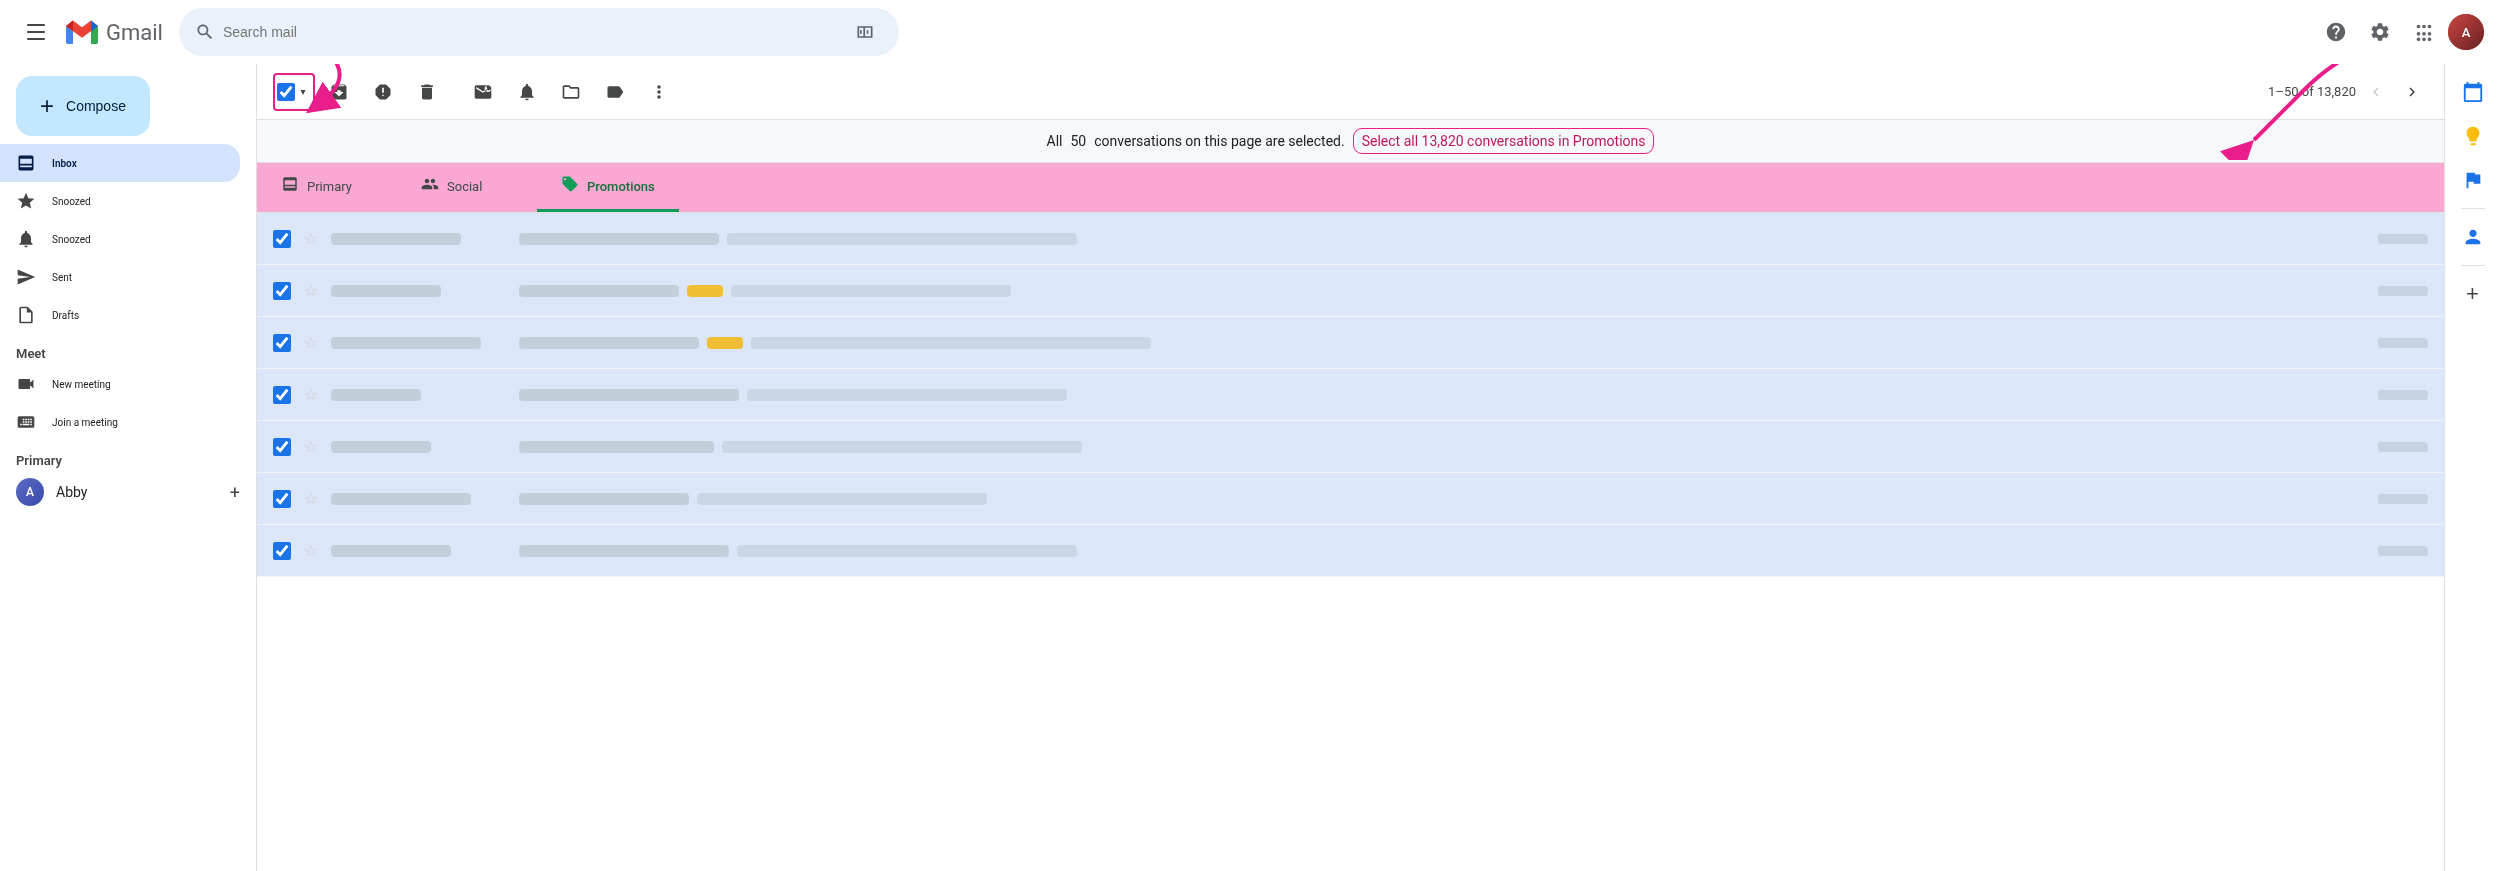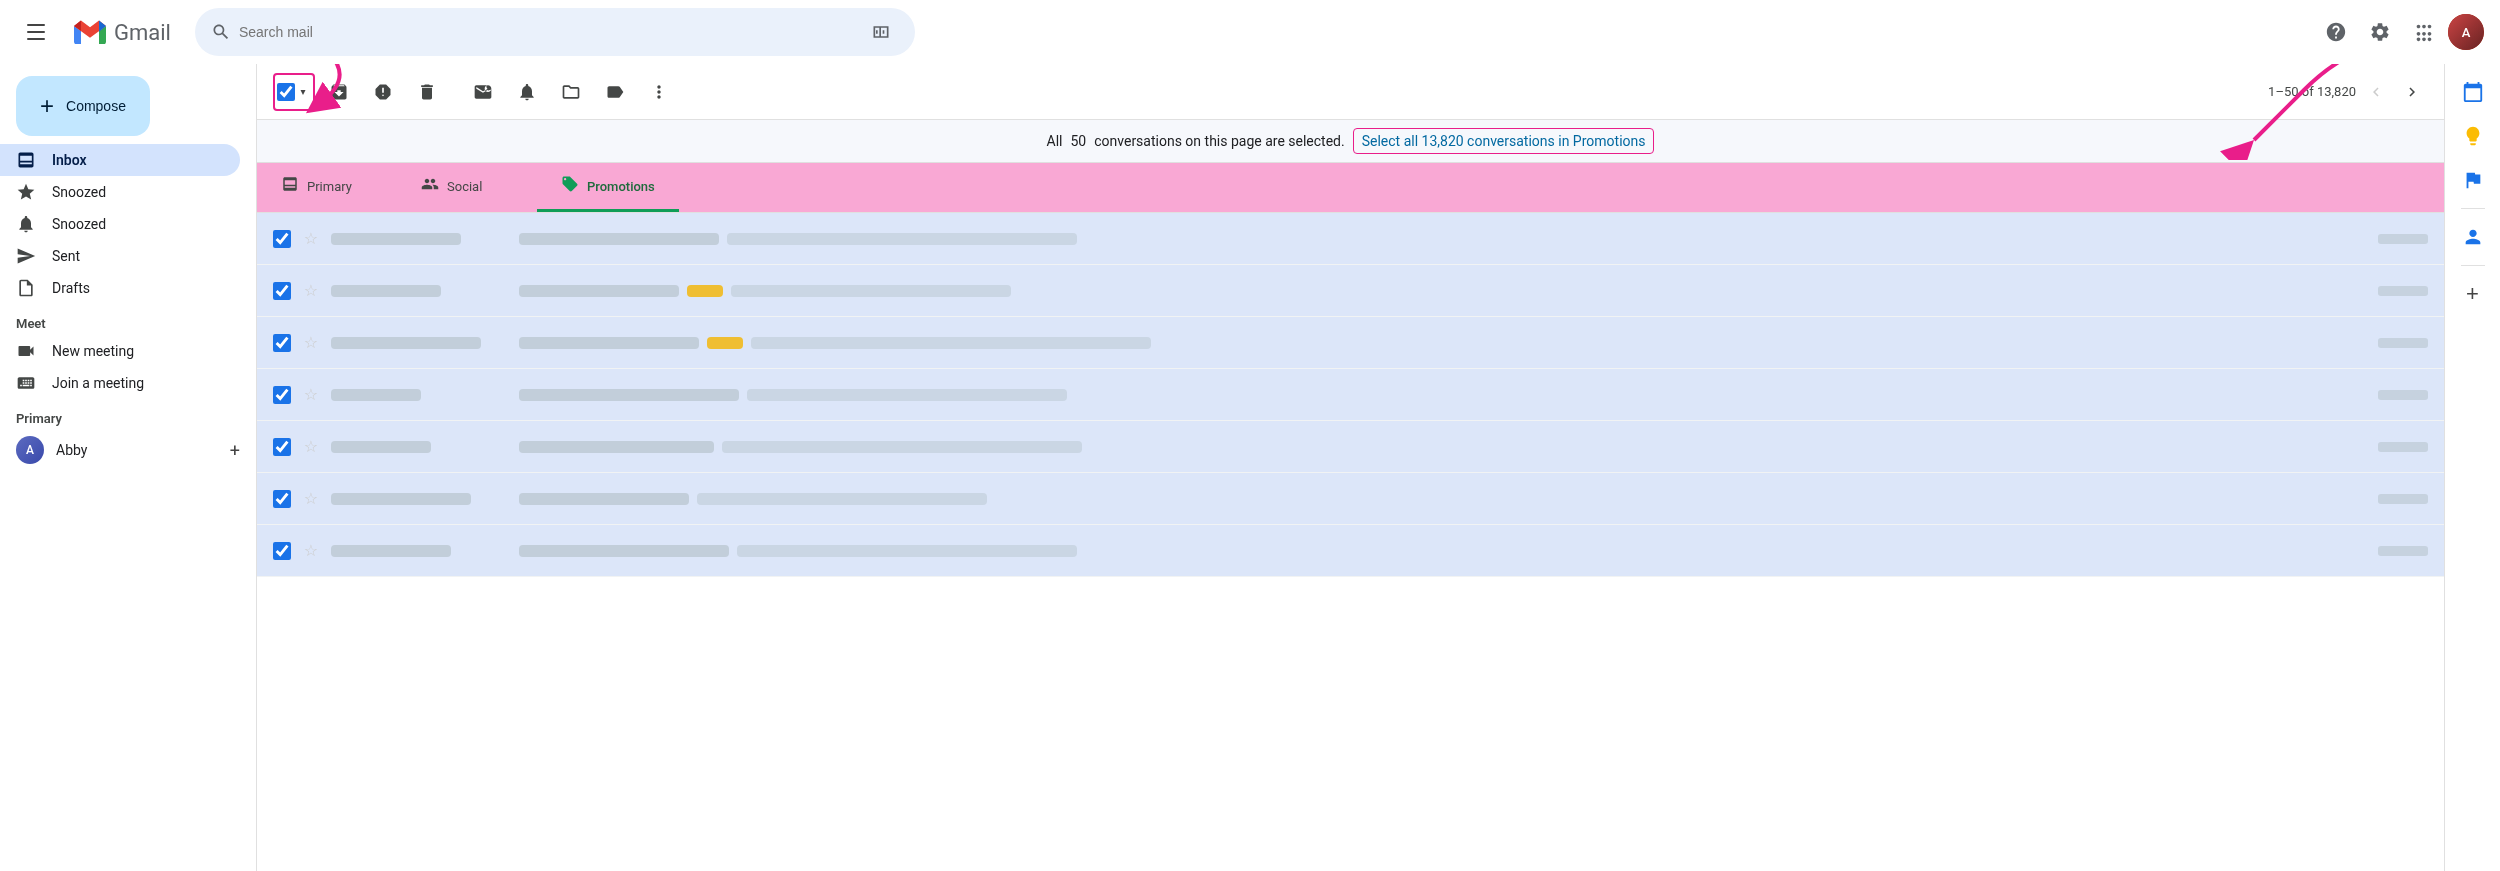--- a/index.html
+++ b/index.html
@@ -3,21 +3,21 @@
   <meta charset="utf-8">
   <style>
     * { box-sizing: border-box; margin: 0; padding: 0; }
     body { font-family: 'Google Sans', Roboto, Arial, sans-serif; background: #fff; height: 871px; overflow: hidden; display: flex; flex-direction: column; }
 
     
     .top-bar {
       display: flex;
       align-items: center;
       padding: 24px 16px;
-      gap: 16px;
+      gap: 8px;
       height: 64px;
       background: #fff;
       position: relative;
       z-index: 10;
     }
     .hamburger-btn {
       width: 40px; height: 40px;
       border: none; background: none;
       cursor: pointer;
       display: flex; align-items: center; justify-content: center;
@@ -122,24 +122,24 @@
       color: #001d35;
       white-space: nowrap;
     }
     .compose-plus { font-size: 24px; font-weight: 300; color: #001d35; }
 
     .nav-item {
       display: flex;
       align-items: center;
       gap: 16px;
       padding: 0 16px;
-      height: 32px;
+      height: 38px;
       border-radius: 0 16px 16px 0;
       cursor: pointer;
-      font-size: 14px;
+      font-size: 10px;
       color: #202124;
       margin-right: 16px;
       position: relative;
     }
     .nav-item.active { background: #d3e3fd; font-weight: 600; color: #041e49; }
     .nav-item .nav-icon { font-size: 18px; color: #444746; width: 20px; display: flex; align-items: center; justify-content: center; }
     .nav-item.active .nav-icon { color: #041e49; }
 
     .sidebar-section-title {
       font-size: 13px;
@@ -252,26 +252,26 @@
       justify-content: center;
       gap: 8px;
       padding: 8px 16px;
       background: #f6f8fc;
       font-size: 14px;
       color: #202124;
       border-bottom: 1px solid #e0e0e0;
     }
     .selection-banner strong { font-weight: 400; }
     .select-all-link {
-      color: #0369a1;
+      color: #be185d;
       text-decoration: none;
       cursor: pointer;
       font-size: 14px;
       border: 1px solid #e91e8a;
-      border-radius: 4px;
+      border-radius: 9px;
       padding: 4px 8px;
     }
 
     
     .tabs-bar {
       display: flex;
       border-bottom: 1px solid #e0e0e0;
       background: #f9a8d4;
     }
     .tab {

